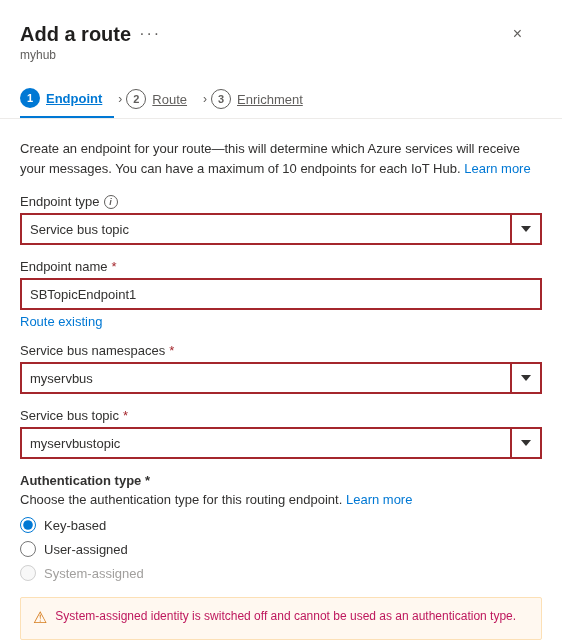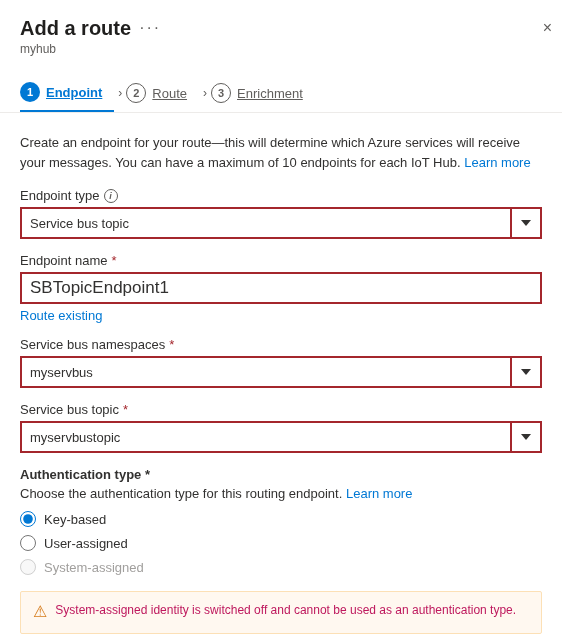--- a/index.html
+++ b/index.html
@@ -15,22 +15,23 @@
     .panel {
       width: 562px;
       min-height: 643px;
       background: #fff;
       display: flex;
       flex-direction: column;
       padding: 0;
     }
 
     .panel-header {
-      padding: 16px 6px 0 20px;
+      padding: 16px 36px 0 20px;
       border-bottom: 1px solid #edebe9;
+      margin-top: 6px;
     }
 
     .panel-title-row {
       display: flex;
       align-items: center;
       justify-content: space-between;
       margin-bottom: 2px;
     }
 
     .panel-title-left {
@@ -223,21 +224,21 @@
       border-left: 5px solid transparent;
       border-right: 5px solid transparent;
       border-top: 6px solid #323130;
     }
 
     .text-input {
       width: 100%;
       height: 32px;
       border: 2px solid #a4262c;
       padding: 0 8px;
-      font-size: 17px;
+      font-size: 13px;
       color: #323130;
       background: #fff;
       outline: none;
     }
 
     .select-existing-link {
       color: #0078d4;
       font-size: 13px;
       text-decoration: none;
       cursor: pointer;

